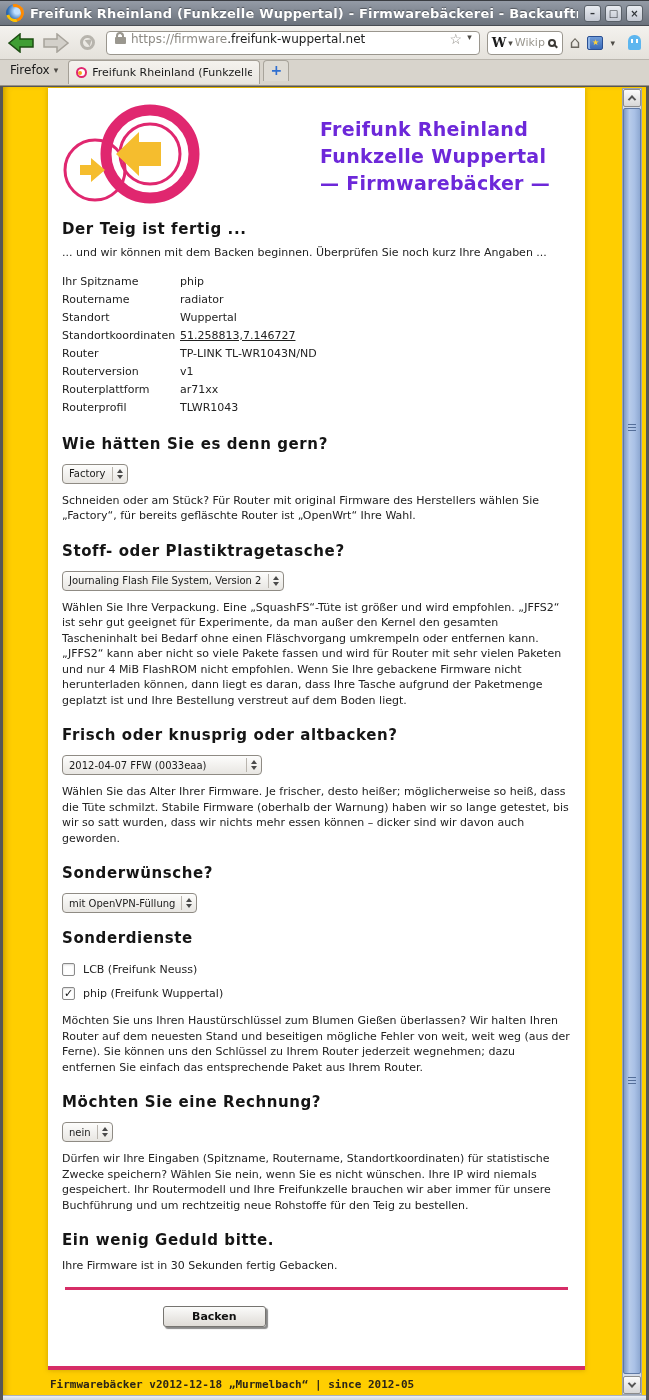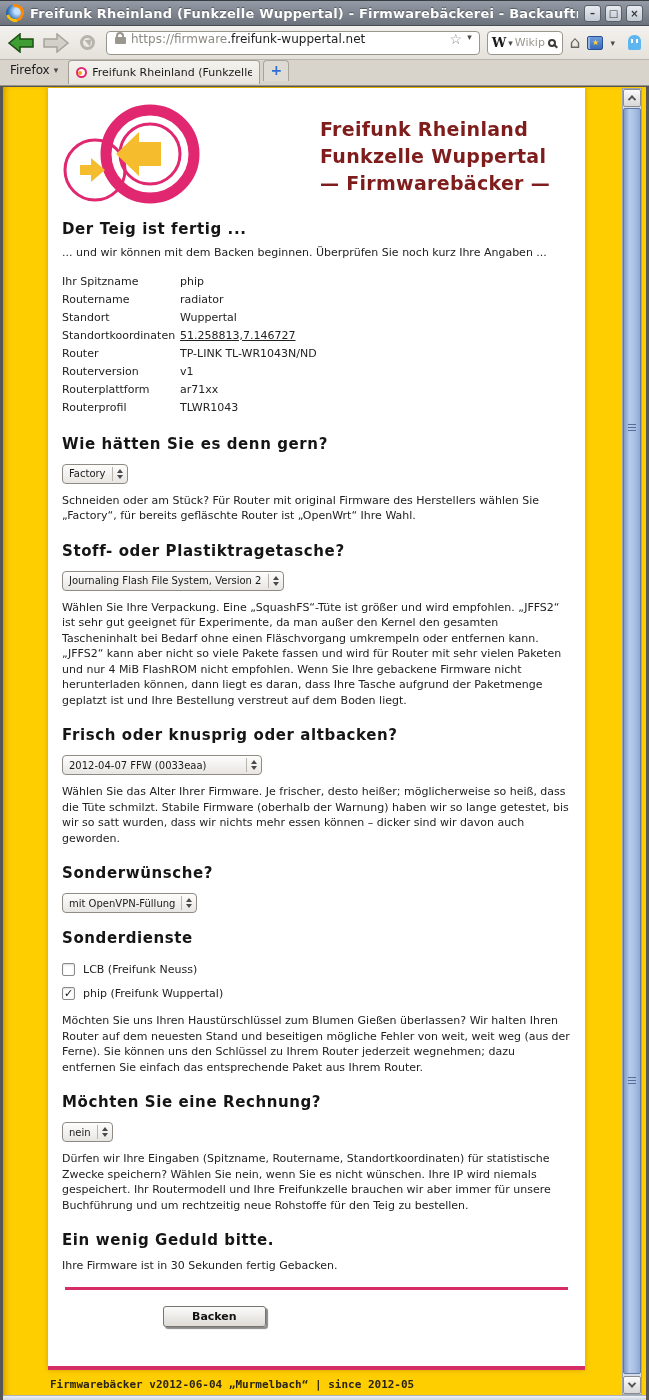--- a/index.html
+++ b/index.html
@@ -63,21 +63,21 @@
              border-radius:4px 4px 0 0; color:#2f6fd0; font-weight:bold; font-size:14px; line-height:19px; text-align:center; }
 
   
   .viewport { position:absolute; top:87px; left:3px; right:3px; bottom:0; background:#ffce00; overflow:hidden;
               box-shadow:inset 5px 0 7px -4px rgba(90,60,0,.45); }
   .card { position:absolute; left:45px; top:1px; width:537px; height:1282px; background:#fff;
           border-bottom:4px solid #d62d66; box-shadow:0 0 5px rgba(110,80,0,.35); }
 
   .card-head { position:relative; height:120px; }
   .logo { position:absolute; left:10px; top:14px; }
-  .hgroup { position:absolute; left:272px; top:28px; color:#7f1d1d; font-weight:bold; font-size:19px; line-height:27px; letter-spacing:.3px; }
+  .hgroup { position:absolute; left:272px; top:28px; color:#6d28d9; font-weight:bold; font-size:19px; line-height:27px; letter-spacing:.3px; }
 
   .content { padding:0 14px; }
   h2 { font-size:15px; font-weight:bold; color:#151515; letter-spacing:.6px; margin:18px 0 0; }
   p { font-size:11px; line-height:15.5px; color:#222; margin:9px 0 0; }
   .nowrap { white-space:nowrap;margin-top:7px; }
 
   .dtable { margin-top:12px; font-size:11px; color:#222; }
   .drow { display:flex; line-height:18px; }
   .dlabel { width:118px; flex:0 0 auto; }
   .dvalue a, .coord-link { color:#222; text-decoration:underline; }
@@ -300,21 +300,21 @@
         <p>Dürfen wir Ihre Eingaben (Spitzname, Routername, Standortkoordinaten) für statistische Zwecke speichern? Wählen Sie nein, wenn Sie es nicht wünschen. Ihre IP wird niemals gespeichert. Ihr Routermodell und Ihre Freifunkzelle brauchen wir aber immer für unsere Buchführung und um rechtzeitig neue Rohstoffe für den Teig zu bestellen.</p>
 
         <h2>Ein wenig Geduld bitte.</h2>
         <p>Ihre Firmware ist in 30 Sekunden fertig Gebacken.</p>
 
         <div class="hr"></div>
         <span class="bake">Backen</span>
       </div>
     </div>
 
-    <div class="pfooter">Firmwarebäcker v2012-06-04 „Murmelbach“ | since 2012-05</div>
+    <div class="pfooter">Firmwarebäcker v2012-12-18 „Murmelbach“ | since 2012-05</div>
 
     <div class="scrollbar">
       <div class="sbtn up">
           <span class="sc u"></span>
         </div>
       <div class="thumb">
         <span class="grip" style="top:315px;"></span>
         <span class="grip" style="top:968px;"></span>
       </div>
       <div class="sbtn down">

